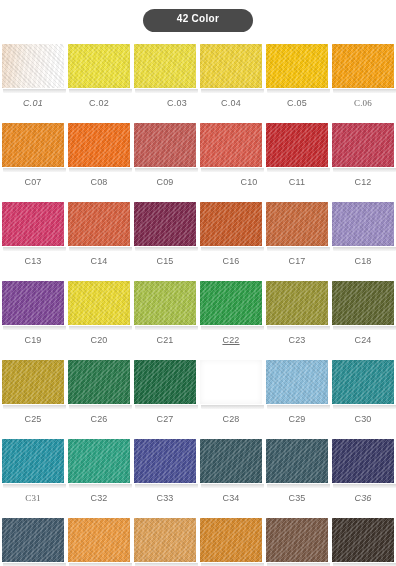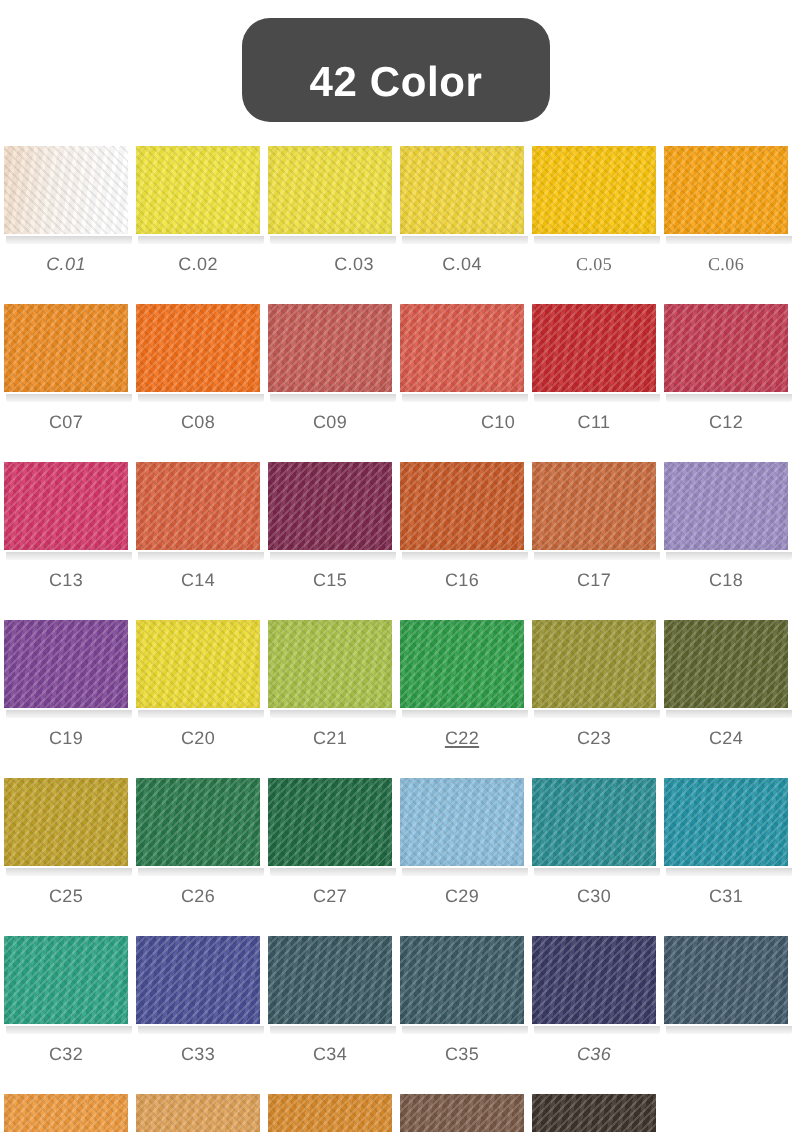--- a/index.html
+++ b/index.html
@@ -18,22 +18,22 @@
     width: 100%;
     display: flex;
     justify-content: center;
     padding-top: 9px;
     box-sizing: border-box;
   }
   .title-pill {
     background: #4a4a4a;
     color: #ffffff;
     border-radius: 14px;
-    padding: 20px 34px 6px 34px;
-    font-size: 21px;
+    padding: 4px 34px 6px 34px;
+    font-size: 10px;
     font-weight: bold;
     letter-spacing: 0.3px;
     line-height: 1.25;
     text-align: center;
     font-family: "Liberation Sans", sans-serif;
   }
 
   
   .grid {
     margin: 0;
@@ -126,21 +126,21 @@
     <div class="cell">
       <div class="swatch-shadow">
         <div class="swatch" style="background: repeating-linear-gradient(135deg, rgba(255, 255, 255, 0.16) 0px, rgba(255, 255, 255, 0.16) 1px, rgba(255, 255, 255, 0) 1px, rgba(255, 255, 255, 0) 3px), repeating-linear-gradient(45deg, rgba(0, 0, 0, 0.07) 0px, rgba(0, 0, 0, 0.07) 1px, rgba(0, 0, 0, 0) 1px, rgba(0, 0, 0, 0) 3px), repeating-linear-gradient(100deg, rgba(255, 255, 255, 0.09) 0px, rgba(255, 255, 255, 0.09) 2px, rgba(0, 0, 0, 0.04) 2px, rgba(0, 0, 0, 0.04) 5px), linear-gradient(115deg, rgb(242, 214, 58) 0%, rgb(242, 214, 58) 45%, rgb(242, 214, 58) 100%);"></div>
       </div>
       <div class="label" style="color: rgb(109, 109, 109); text-align: right;">C.04</div>
     </div>
     <div class="cell">
       <div class="swatch-shadow">
         <div class="swatch" style="background: repeating-linear-gradient(135deg, rgba(255, 255, 255, 0.16) 0px, rgba(255, 255, 255, 0.16) 1px, rgba(255, 255, 255, 0) 1px, rgba(255, 255, 255, 0) 3px), repeating-linear-gradient(45deg, rgba(0, 0, 0, 0.07) 0px, rgba(0, 0, 0, 0.07) 1px, rgba(0, 0, 0, 0) 1px, rgba(0, 0, 0, 0) 3px), repeating-linear-gradient(100deg, rgba(255, 255, 255, 0.09) 0px, rgba(255, 255, 255, 0.09) 2px, rgba(0, 0, 0, 0.04) 2px, rgba(0, 0, 0, 0.04) 5px), linear-gradient(115deg, rgb(251, 197, 11) 0%, rgb(251, 197, 11) 45%, rgb(251, 197, 11) 100%);"></div>
       </div>
-      <div class="label" style="color: rgb(109, 109, 109); font-family: Liberation Serif, serif;">C.05</div>
+      <div class="label" style="color: rgb(109, 109, 109);">C.05</div>
     </div>
     <div class="cell">
       <div class="swatch-shadow">
         <div class="swatch" style="background: repeating-linear-gradient(135deg, rgba(255, 255, 255, 0.16) 0px, rgba(255, 255, 255, 0.16) 1px, rgba(255, 255, 255, 0) 1px, rgba(255, 255, 255, 0) 3px), repeating-linear-gradient(45deg, rgba(0, 0, 0, 0.07) 0px, rgba(0, 0, 0, 0.07) 1px, rgba(0, 0, 0, 0) 1px, rgba(0, 0, 0, 0) 3px), repeating-linear-gradient(100deg, rgba(255, 255, 255, 0.09) 0px, rgba(255, 255, 255, 0.09) 2px, rgba(0, 0, 0, 0.04) 2px, rgba(0, 0, 0, 0.04) 5px), linear-gradient(115deg, rgb(249, 162, 17) 0%, rgb(249, 162, 17) 45%, rgb(249, 162, 17) 100%);"></div>
       </div>
       <div class="label" style="color: rgb(109, 109, 109); font-family: Liberation Serif, serif;">C.06</div>
     </div>
     <div class="cell">
       <div class="swatch-shadow">
         <div class="swatch" style="background: repeating-linear-gradient(135deg, rgba(255, 255, 255, 0.16) 0px, rgba(255, 255, 255, 0.16) 1px, rgba(255, 255, 255, 0) 1px, rgba(255, 255, 255, 0) 3px), repeating-linear-gradient(45deg, rgba(0, 0, 0, 0.07) 0px, rgba(0, 0, 0, 0.07) 1px, rgba(0, 0, 0, 0) 1px, rgba(0, 0, 0, 0) 3px), repeating-linear-gradient(100deg, rgba(255, 255, 255, 0.09) 0px, rgba(255, 255, 255, 0.09) 2px, rgba(0, 0, 0, 0.04) 2px, rgba(0, 0, 0, 0.04) 5px), linear-gradient(115deg, rgb(237, 139, 34) 0%, rgb(237, 139, 34) 45%, rgb(237, 139, 34) 100%);"></div>
@@ -262,35 +262,41 @@
       <div class="label" style="color: rgb(109, 109, 109);">C26</div>
     </div>
     <div class="cell">
       <div class="swatch-shadow">
         <div class="swatch" style="background: repeating-linear-gradient(135deg, rgba(255, 255, 255, 0.16) 0px, rgba(255, 255, 255, 0.16) 1px, rgba(255, 255, 255, 0) 1px, rgba(255, 255, 255, 0) 3px), repeating-linear-gradient(45deg, rgba(0, 0, 0, 0.07) 0px, rgba(0, 0, 0, 0.07) 1px, rgba(0, 0, 0, 0) 1px, rgba(0, 0, 0, 0) 3px), repeating-linear-gradient(100deg, rgba(255, 255, 255, 0.09) 0px, rgba(255, 255, 255, 0.09) 2px, rgba(0, 0, 0, 0.04) 2px, rgba(0, 0, 0, 0.04) 5px), linear-gradient(115deg, rgb(31, 107, 66) 0%, rgb(31, 107, 66) 45%, rgb(31, 107, 66) 100%);"></div>
       </div>
       <div class="label" style="color: rgb(109, 109, 109);">C27</div>
     </div>
     <div class="cell">
       <div class="swatch-shadow">
+        <div class="swatch"></div>
+      </div>
+      <div class="label" style="color: rgb(109, 109, 109);">C28</div>
+    </div>
+    <div class="cell">
+      <div class="swatch-shadow">
         <div class="swatch" style="background: repeating-linear-gradient(135deg, rgba(255, 255, 255, 0.16) 0px, rgba(255, 255, 255, 0.16) 1px, rgba(255, 255, 255, 0) 1px, rgba(255, 255, 255, 0) 3px), repeating-linear-gradient(45deg, rgba(0, 0, 0, 0.07) 0px, rgba(0, 0, 0, 0.07) 1px, rgba(0, 0, 0, 0) 1px, rgba(0, 0, 0, 0) 3px), repeating-linear-gradient(100deg, rgba(255, 255, 255, 0.09) 0px, rgba(255, 255, 255, 0.09) 2px, rgba(0, 0, 0, 0.04) 2px, rgba(0, 0, 0, 0.04) 5px), linear-gradient(115deg, rgb(139, 190, 221) 0%, rgb(139, 190, 221) 45%, rgb(139, 190, 221) 100%);"></div>
       </div>
       <div class="label" style="color: rgb(109, 109, 109);">C29</div>
     </div>
     <div class="cell">
       <div class="swatch-shadow">
         <div class="swatch" style="background: repeating-linear-gradient(135deg, rgba(255, 255, 255, 0.16) 0px, rgba(255, 255, 255, 0.16) 1px, rgba(255, 255, 255, 0) 1px, rgba(255, 255, 255, 0) 3px), repeating-linear-gradient(45deg, rgba(0, 0, 0, 0.07) 0px, rgba(0, 0, 0, 0.07) 1px, rgba(0, 0, 0, 0) 1px, rgba(0, 0, 0, 0) 3px), repeating-linear-gradient(100deg, rgba(255, 255, 255, 0.09) 0px, rgba(255, 255, 255, 0.09) 2px, rgba(0, 0, 0, 0.04) 2px, rgba(0, 0, 0, 0.04) 5px), linear-gradient(115deg, rgb(42, 142, 147) 0%, rgb(42, 142, 147) 45%, rgb(42, 142, 147) 100%);"></div>
       </div>
       <div class="label" style="color: rgb(109, 109, 109);">C30</div>
     </div>
     <div class="cell">
       <div class="swatch-shadow">
         <div class="swatch" style="background: repeating-linear-gradient(135deg, rgba(255, 255, 255, 0.16) 0px, rgba(255, 255, 255, 0.16) 1px, rgba(255, 255, 255, 0) 1px, rgba(255, 255, 255, 0) 3px), repeating-linear-gradient(45deg, rgba(0, 0, 0, 0.07) 0px, rgba(0, 0, 0, 0.07) 1px, rgba(0, 0, 0, 0) 1px, rgba(0, 0, 0, 0) 3px), repeating-linear-gradient(100deg, rgba(255, 255, 255, 0.09) 0px, rgba(255, 255, 255, 0.09) 2px, rgba(0, 0, 0, 0.04) 2px, rgba(0, 0, 0, 0.04) 5px), linear-gradient(115deg, rgb(36, 148, 166) 0%, rgb(36, 148, 166) 45%, rgb(36, 148, 166) 100%);"></div>
       </div>
-      <div class="label" style="color: rgb(109, 109, 109);">C31</div>
+      <div class="label" style="color: rgb(109, 109, 109); font-family: Liberation Serif, serif;">C31</div>
     </div>
     <div class="cell">
       <div class="swatch-shadow">
         <div class="swatch" style="background: repeating-linear-gradient(135deg, rgba(255, 255, 255, 0.16) 0px, rgba(255, 255, 255, 0.16) 1px, rgba(255, 255, 255, 0) 1px, rgba(255, 255, 255, 0) 3px), repeating-linear-gradient(45deg, rgba(0, 0, 0, 0.07) 0px, rgba(0, 0, 0, 0.07) 1px, rgba(0, 0, 0, 0) 1px, rgba(0, 0, 0, 0) 3px), repeating-linear-gradient(100deg, rgba(255, 255, 255, 0.09) 0px, rgba(255, 255, 255, 0.09) 2px, rgba(0, 0, 0, 0.04) 2px, rgba(0, 0, 0, 0.04) 5px), linear-gradient(115deg, rgb(44, 163, 131) 0%, rgb(44, 163, 131) 45%, rgb(44, 163, 131) 100%);"></div>
       </div>
       <div class="label" style="color: rgb(109, 109, 109);">C32</div>
     </div>
     <div class="cell">
       <div class="swatch-shadow">
         <div class="swatch" style="background: repeating-linear-gradient(135deg, rgba(255, 255, 255, 0.16) 0px, rgba(255, 255, 255, 0.16) 1px, rgba(255, 255, 255, 0) 1px, rgba(255, 255, 255, 0) 3px), repeating-linear-gradient(45deg, rgba(0, 0, 0, 0.07) 0px, rgba(0, 0, 0, 0.07) 1px, rgba(0, 0, 0, 0) 1px, rgba(0, 0, 0, 0) 3px), repeating-linear-gradient(100deg, rgba(255, 255, 255, 0.09) 0px, rgba(255, 255, 255, 0.09) 2px, rgba(0, 0, 0, 0.04) 2px, rgba(0, 0, 0, 0.04) 5px), linear-gradient(115deg, rgb(74, 79, 150) 0%, rgb(74, 79, 150) 45%, rgb(74, 79, 150) 100%);"></div>

